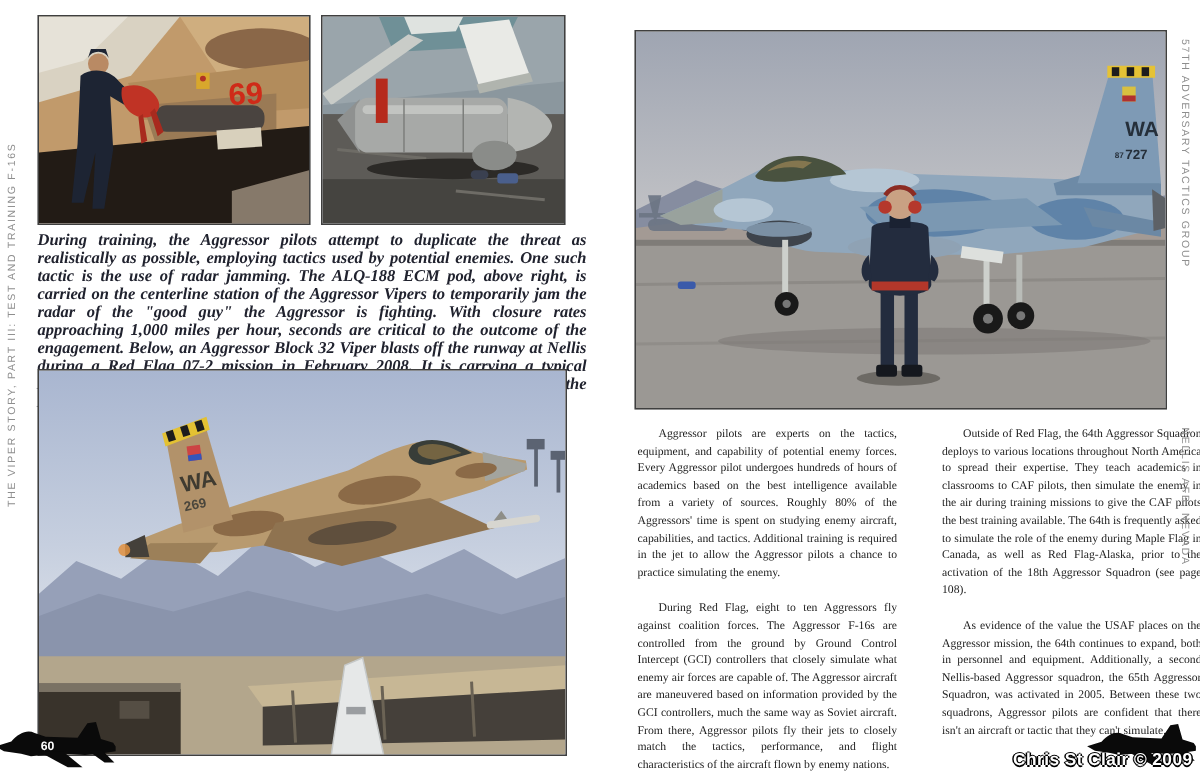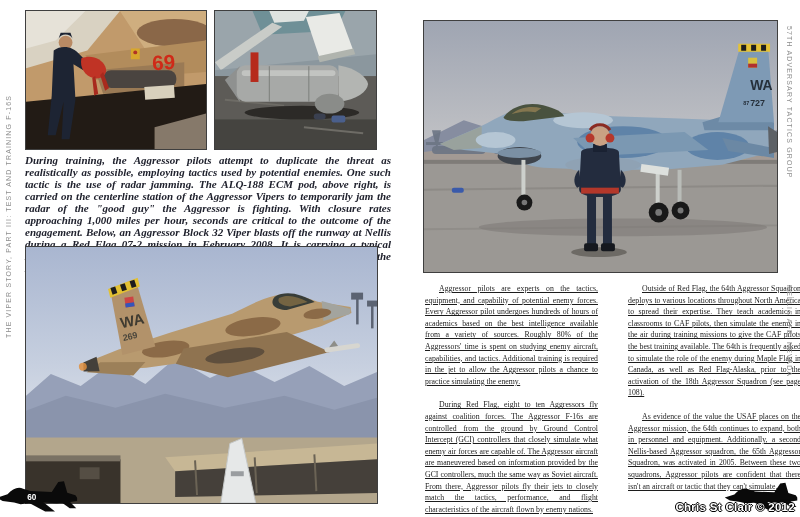--- a/index.html
+++ b/index.html
@@ -9,21 +9,21 @@
   .photo svg{display:block;width:100%;height:100%;}
   .vtext{position:absolute;transform-origin:0 0;font-family:"Liberation Sans", sans-serif;
          font-size:7px;letter-spacing:1.15px;text-transform:uppercase;color:#8e8e8e;white-space:nowrap;}
   .vleft{transform:rotate(-90deg);}
   .vright{transform:rotate(90deg);}
   #caption{position:absolute;left:25px;top:154px;width:366px;
            font-size:11px;line-height:12px;font-weight:bold;font-style:italic;
            color:#20222e;text-align:justify;}
   .col{position:absolute;top:283px;width:173px;font-size:7.8px;line-height:11.6px;
        color:#1c1c1c;text-align:justify;}
-  .col p{margin:0 0 12px 0;text-indent:14px;text-decoration:underline;}
+  .col p{margin:0 0 12px 0;text-indent:14px;}
   #col1{left:425px;} #col2{left:628px;}
   #pagenum-wrap{position:absolute;left:-6px;top:478px;width:86px;height:36px;}
   #pagenum-wrap svg{width:100%;height:100%;}
   #credit-wrap{position:absolute;right:2px;bottom:2px;width:190px;height:36px;}
   #credit-jet{position:absolute;right:0;top:0;width:74px;height:34px;}
   #credit-text{position:absolute;right:3px;bottom:2px;font-family:"Liberation Sans", sans-serif;
                font-weight:bold;font-size:11.5px;color:#ffffff;letter-spacing:.3px;
                text-shadow:-1px 0 0 #000,1px 0 0 #000,0 -1px 0 #000,0 1px 0 #000;}
   text{font-family:"Liberation Sans", sans-serif;}
 </style>
@@ -273,20 +273,20 @@
       <p>Outside of Red Flag, the 64th Aggressor Squadron deploys to various locations throughout North America to spread their expertise.  They teach academics in classrooms to CAF pilots, then simulate the enemy in the air during training missions to give the CAF pilots the best training available.  The 64th is frequently asked to simulate the role of the enemy during Maple Flag in Canada, as well as Red Flag-Alaska, prior to the activation of the 18th Aggressor Squadron (see page 108).</p>
       <p>As evidence of the value the USAF places on the Aggressor mission, the 64th continues to expand, both in personnel and equipment.  Additionally, a second Nellis-based Aggressor squadron, the 65th Aggressor Squadron, was activated in 2005.  Between these two squadrons, Aggressor pilots are confident that there isn't an aircraft or tactic that they can't simulate.</p>
     </div>
 
     <div id="credit-wrap">
       <svg id="credit-jet" viewBox="0 0 100 44">
         <path d="M1,24 L14,20 C20,13 27,10 33,13 L42,16 L68,17 L76,5 L83,4 L87,18 L97,21 L99,24 L99,28 L86,30 L74,31 L58,30 L40,31 L30,32 L22,30 L8,28 Z" fill="#0a0a0a"></path>
         <polygon points="36,28 60,41 72,41 56,28" fill="#0a0a0a"></polygon>
         <polygon points="76,27 90,37 98,37 88,27" fill="#0a0a0a"></polygon>
       </svg>
-      <span id="credit-text">Chris St Clair © 2012</span>
+      <span id="credit-text">Chris St Clair © 2009</span>
     </div>
   </div>
 
   <div class="vtext vright" style="left:793px;top:26px;width:168px;">57th Adversary Tactics Group</div>
   <div class="vtext vright" style="left:793px;top:285px;width:96px;">Nellis AFB, Nevada</div>
 
 </div>
 
 </body></html>

